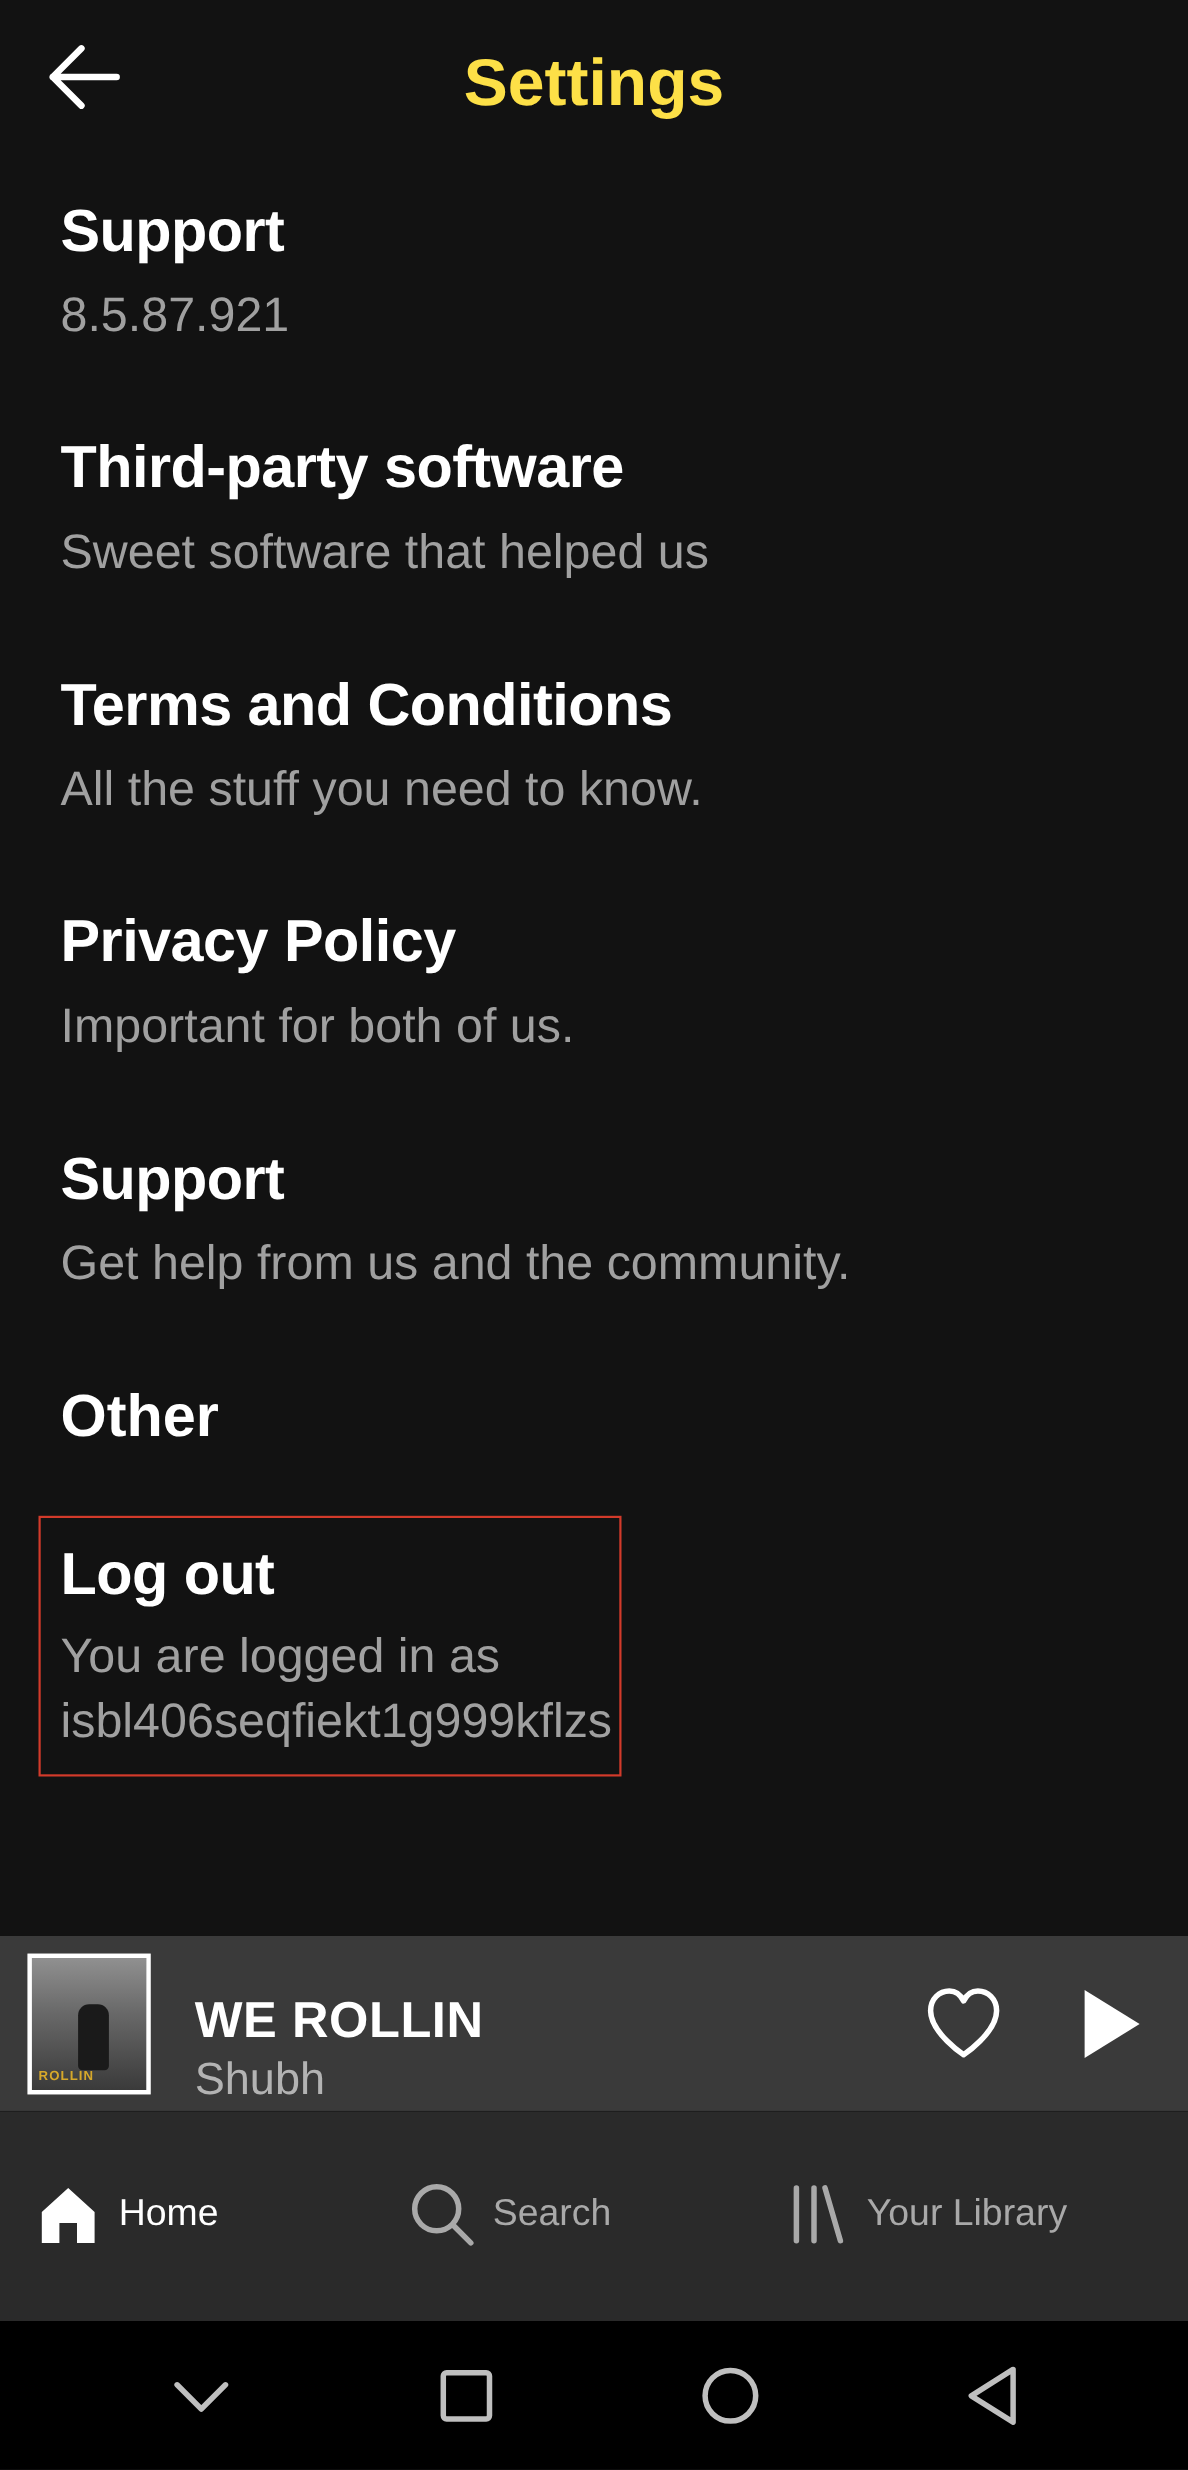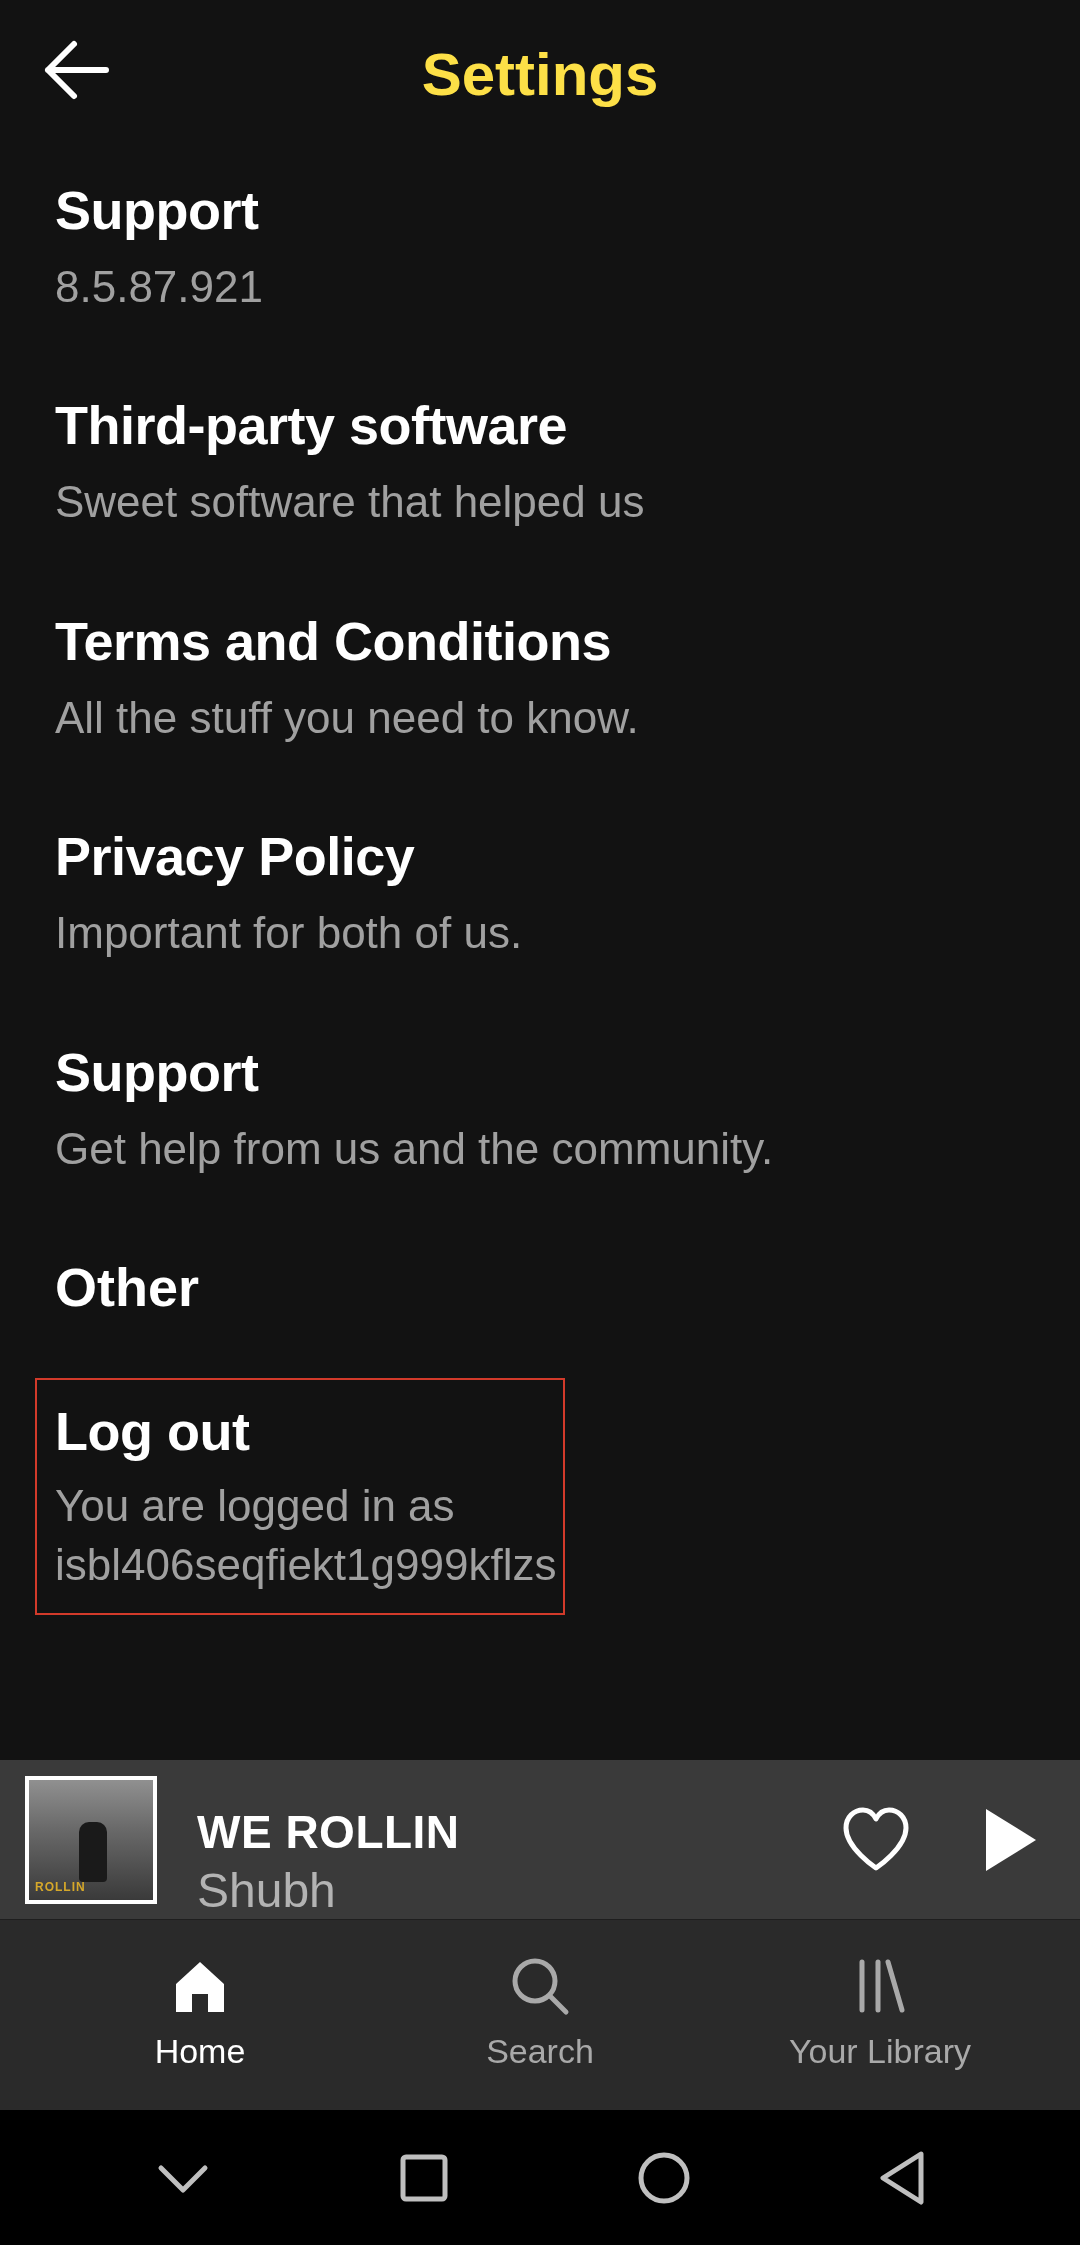--- a/index.html
+++ b/index.html
@@ -75,21 +75,21 @@
   .highlight-box .item-title { margin-bottom: 14px; }
   .now-playing {
     background: #3a3a3a;
     display: flex;
     align-items: center;
     padding: 18px 40px 18px 25px;
     height: 160px;
     border-bottom: 1px solid #1e1e1e;
   }
   .album-art {
-    width: 132px;
+    width: 112px;
     height: 128px;
     background: #777;
     border: 4px solid #ffffff;
     flex-shrink: 0;
     position: relative;
     overflow: hidden;
   }
   .album-art::before {
     content: "";
     position: absolute;
@@ -125,41 +125,40 @@
     justify-content: center;
     margin-top: 44px;
   }
   .np-title {
     font-size: 46px;
     font-weight: 800;
     color: #ffffff;
     letter-spacing: 0.5px;
   }
   .np-artist {
-    font-size: 48px;
+    font-size: 41px;
     font-weight: 400;
     color: #b3b3b3;
     margin-top: 4px;
   }
   .np-actions {
     display: flex;
     align-items: center;
     gap: 70px;
   }
   .bottom-nav {
     background: #2a2a2a;
     display: flex;
     height: 190px;
     align-items: center;
     justify-content: space-around;
     padding: 10px 30px 15px 30px;
   }
   .nav-item {
     display: flex;
-    flex-direction: column;
     align-items: center;
     gap: 14px;
     flex: 1;
   }
   .nav-label {
     font-size: 34px;
     font-weight: 500;
   }
   .nav-active .nav-label { color: #ffffff; }
   .nav-inactive .nav-label { color: #a9a9a9; }

